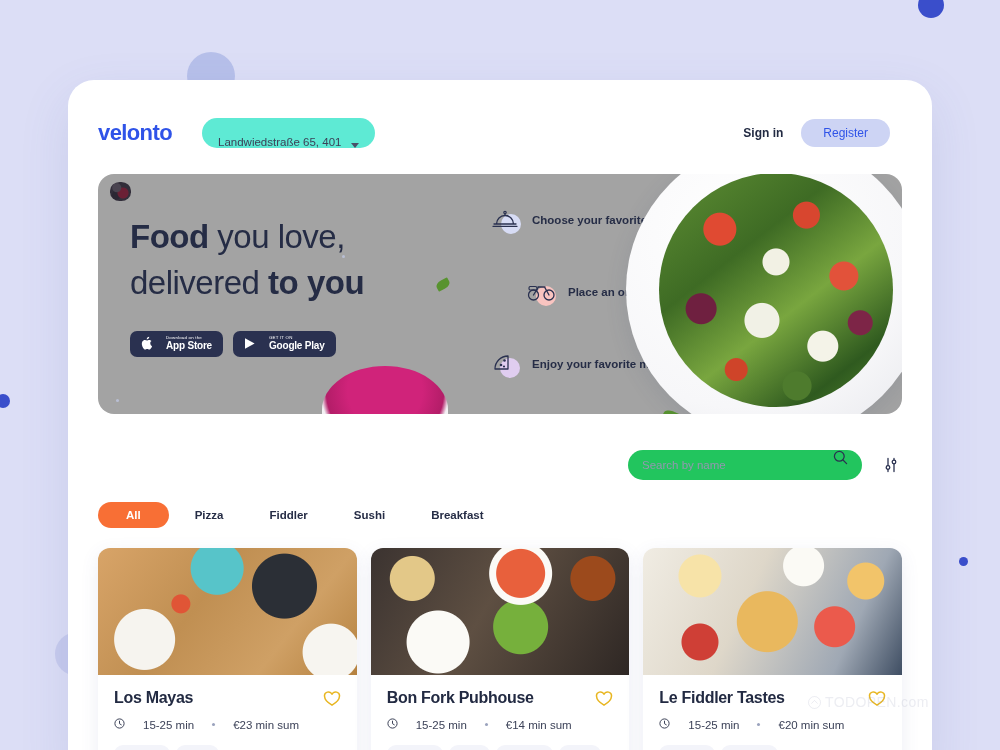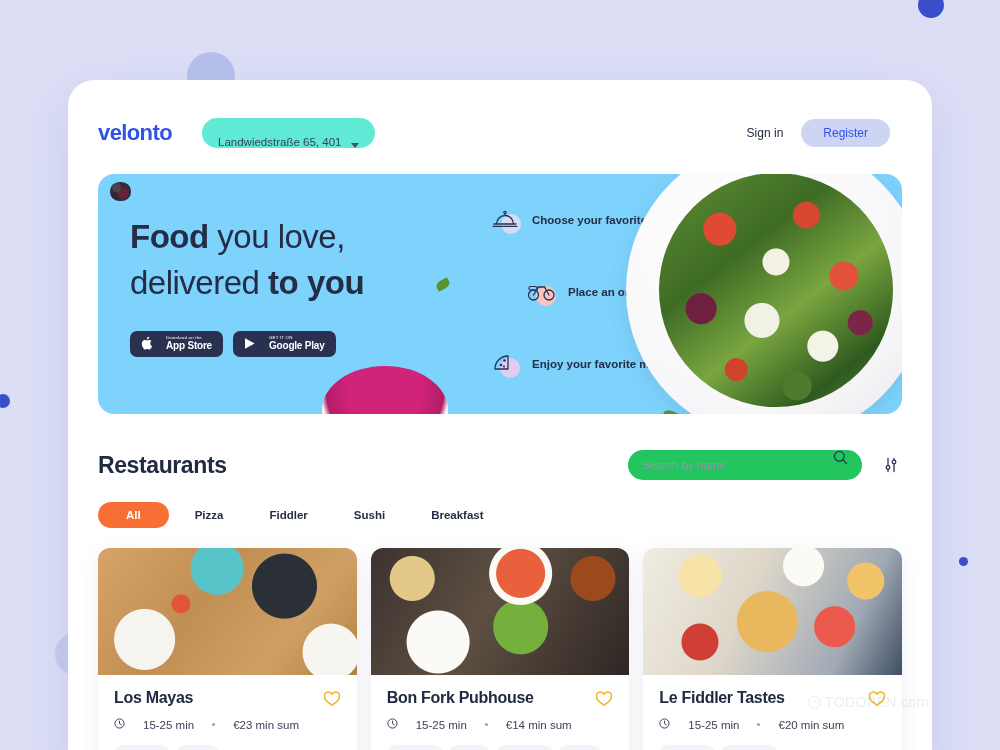--- a/index.html
+++ b/index.html
@@ -54,40 +54,40 @@
     display: flex;
     align-items: flex-end;
     gap: 10px;
     padding: 0 16px;
     cursor: pointer;
   }
   .address-text { font-size: 11.5px; color: #3c4258; }
   .caret { width: 0; height: 0; border-left: 4px solid transparent;
            border-right: 4px solid transparent; border-top: 5px solid #4a5068; }
   .header-spacer { flex: 1; }
-  .signin { font-size: 12px; color: #222a42; cursor: pointer; margin-right: 18px; }
+  .signin { font-size: 12px; color: #222a42; cursor: pointer; margin-right: 18px; font-weight: bold; }
   .register-btn {
     background: #cdd4f4;
     color: #2f53e8;
     font-size: 12px;
     border: none;
     border-radius: 16px;
     height: 28px;
     padding: 0 22px;
     cursor: pointer;
     font-family: inherit;
   }
 
   
   .hero {
     position: relative;
     margin: 14px 30px 0 30px;
     height: 240px;
     border-radius: 16px;
-    background: #7dd3fc;
+    background: #a3a3a3;
     overflow: hidden;
   }
   .hero-title {
     position: absolute; left: 32px; top: 40px;
     font-size: 33px; line-height: 1.38;
     color: #252c45; font-weight: 400;
     letter-spacing: -0.5px;
   }
   .hero-title b { font-weight: bold; }
   .store-badges { position: absolute; left: 32px; top: 157px; display: flex; gap: 10px; }
@@ -352,21 +352,20 @@
     </div>
 
     <div class="plate-wrap">
       <div class="plate"></div>
       <div class="salad"></div>
     </div>
     <div class="bowl-pink"></div>
   </div>
 
   <div class="rest-head">
-    <div class="rest-title">Restaurants</div>
     <div class="rest-head-spacer"></div>
 
     <div class="search-box">
       <input class="search-input" type="text" placeholder="Search by name" style="">
       <span>
         <svg width="15" height="15" viewBox="0 0 15 15">
             <circle cx="6.3" cy="6.3" r="4.9" stroke="#2a3150" stroke-width="1.25" fill="none"></circle>
             <path d="M10 10l3.6 3.6" stroke="#2a3150" stroke-width="1.25" stroke-linecap="round"></path>
           </svg>
       </span>

